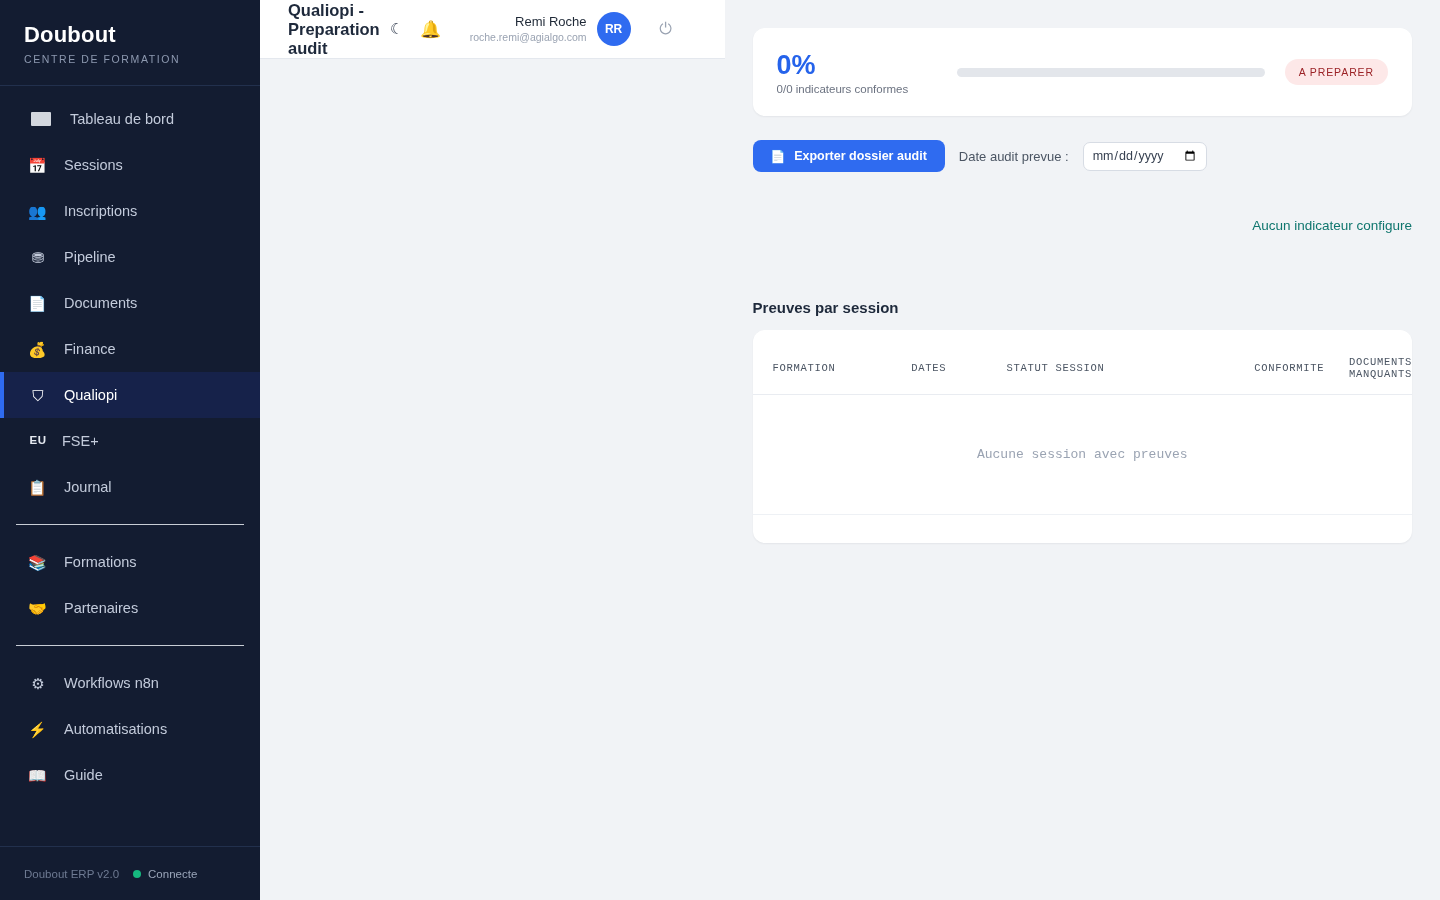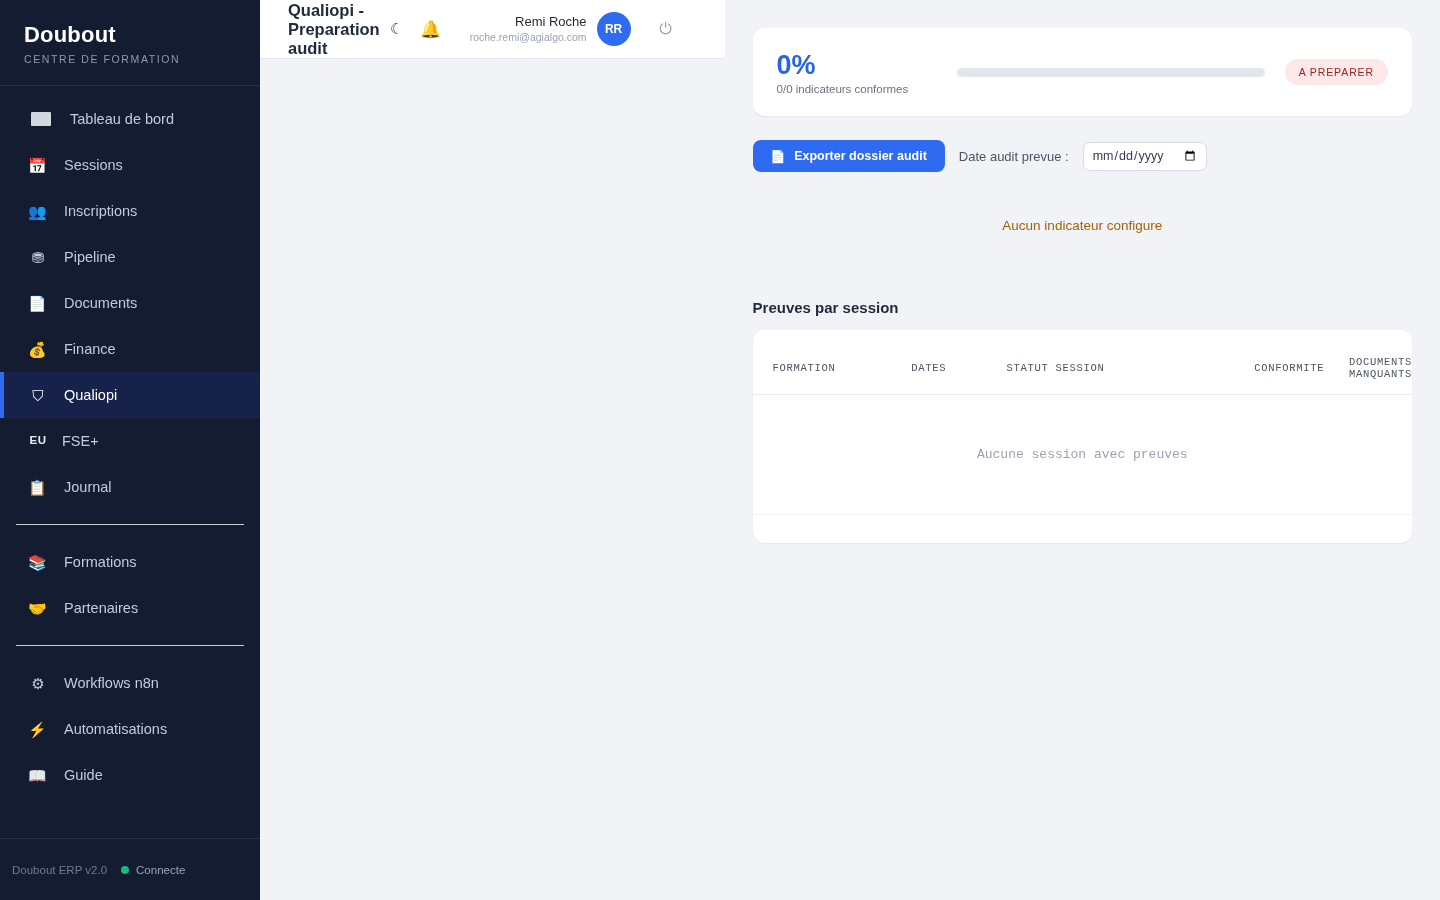--- a/index.html
+++ b/index.html
@@ -57,22 +57,22 @@
   .nav-ico.eu-txt {
     font-size: 11.5px; color: #e6eaf2; font-weight: bold;
     letter-spacing: .5px; width: 22px; margin-right: 14px;
   }
   .nav-sep {
     height: 1px; background: #e9ecf2; opacity: .85;
     margin: 14px 16px;
   }
   .sidebar-footer {
     border-top: 1px solid #22304d;
-    height: 62px; display: flex; align-items: center;
-    padding-left: 12px; gap: 14px;
+    height: 54px; display: flex; align-items: center;
+    padding-left: 24px; gap: 14px;
   }
   .sf-version { color: #6e7a92; font-size: 11.5px; }
   .sf-status { display: flex; align-items: center; gap: 7px; color: #9aa5b9; font-size: 11.5px; }
   .dot { width: 8px; height: 8px; border-radius: 50%; background: #16b97f; }
 
   
   #main { flex: 1 1 auto; display: flex; flex-direction: row; height: 900px; background: #f1f3f6; }
   #topbar {
     height: 59px; background: #ffffff;
     border-bottom: 1px solid #e4e8ee;
@@ -129,21 +129,21 @@
     display: inline-flex; align-items: center; gap: 8px; cursor: pointer;
     font-family: "Liberation Sans", sans-serif;
   }
   .date-label { font-size: 13px; color: #4b5563; }
   .date-input {
     height: 29px; border: 1px solid #d7dce4; border-radius: 7px;
     background: #fff; padding: 0 8px; font-size: 12.5px; color: #374151;
     font-family: "Liberation Sans", sans-serif;
   }
 
-  .empty-note { text-align: center; color: #a16207; font-size: 13.5px; padding: 46px 0 30px; }
+  .empty-note { text-align: right; color: #0f766e; font-size: 13.5px; padding: 46px 0 30px; }
 
   .section-title { font-size: 15px; font-weight: bold; color: #1e293b; margin: 36px 0 14px 0; }
 
   
   #table-card { padding: 12px 0 28px 0; font-family: Liberation Mono, monospace; }
   table { width: 100%; border-collapse: collapse; }
   thead th {
     text-align: left; font-size: 10.5px; letter-spacing: .7px; color: #4b5563;
     font-weight: normal; padding: 14px 0 14px 0; border-bottom: 1px solid #e9ecf1;
   }

